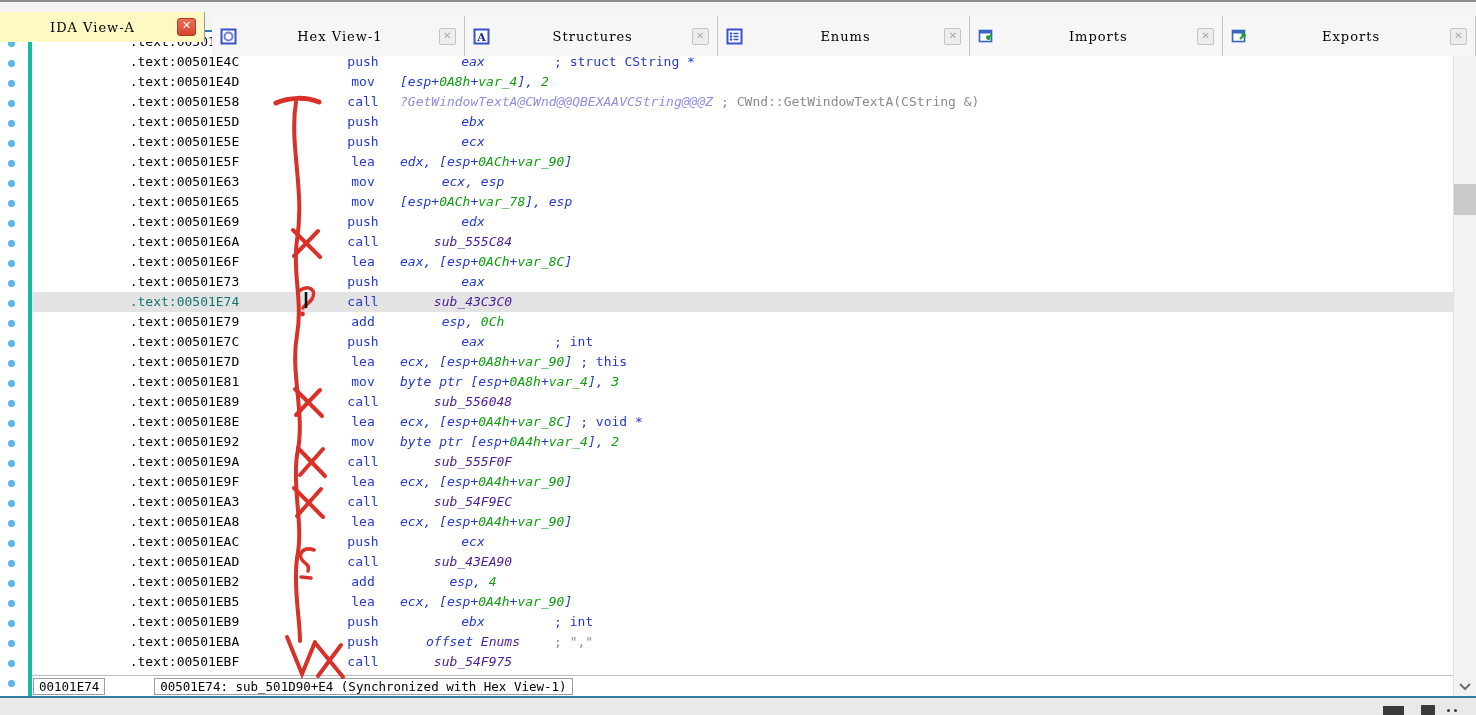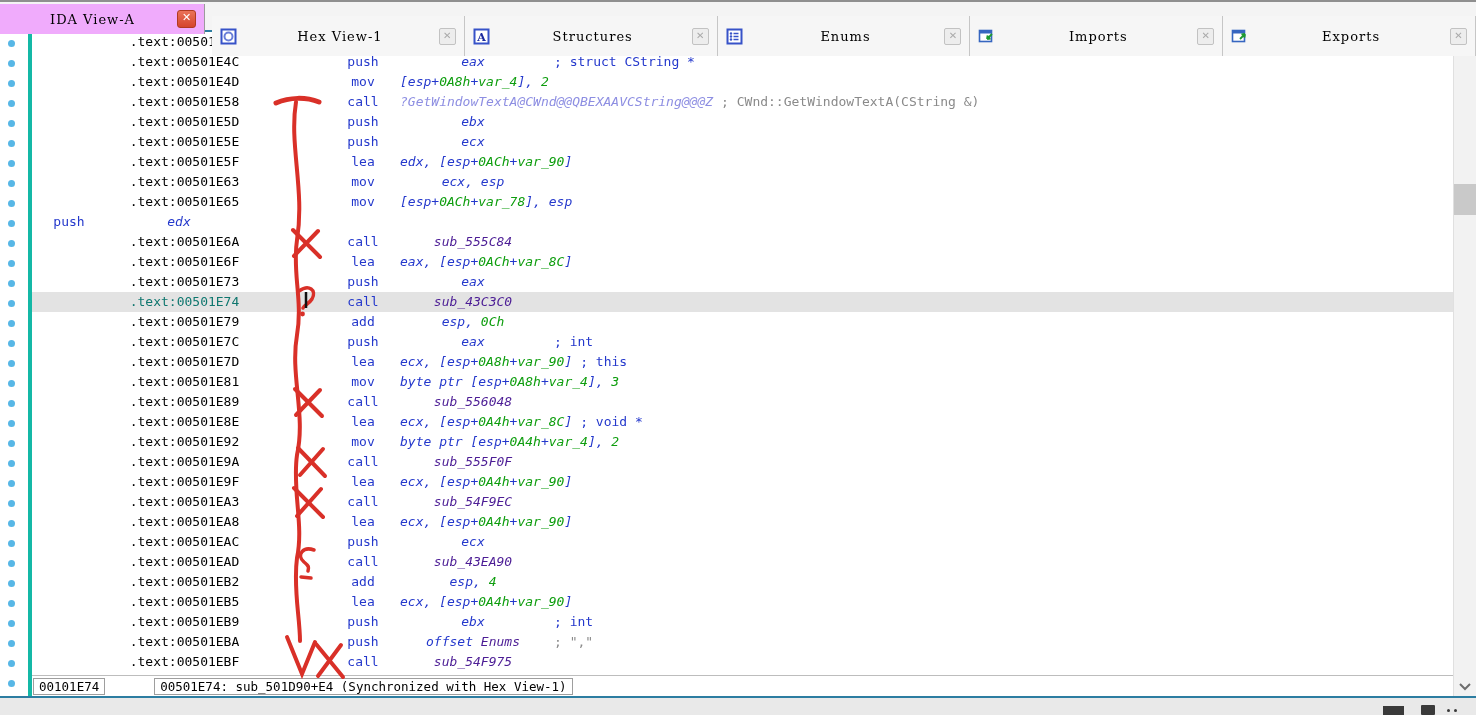--- a/index.html
+++ b/index.html
@@ -10,21 +10,21 @@
   }
   
   .tabbar{height:30px;display:flex;background:#f4f4f4;position:relative;}
   .tabbar .topline{position:absolute;top:0;left:0;right:0;height:2px;background:#8f8f8f;z-index:1;}
   .tab{
     position:relative;display:flex;align-items:center;box-sizing:border-box;
     background:#f6f6f6;border-right:1px solid #c6c6c6;margin-top:16px;height:40px;
     flex:1;padding:0 8px;cursor:default;z-index:2;
   }
   .tab.active{
-    margin-top:4px;height:30px;background:#f0abfc;flex:none;width:205px;
+    margin-top:12px;height:30px;background:#fef9c3;flex:none;width:205px;
     border-right:1px solid #9b9b9b;margin-right:7px;z-index:3;
   }
   .tab .label{
     flex:1;text-align:center;font-family:"DejaVu Serif",serif;font-size:13px;
     letter-spacing:1px;color:#000;white-space:nowrap;overflow:hidden;
   }
   .tab .tabicon{width:17px;height:17px;flex:none;margin-right:4px;}
   .closebox{
     width:15px;height:15px;flex:none;border:1px solid #c2c2c2;border-radius:2px;
     background:#ededed;color:#a9a9a9;font-size:10px;line-height:13px;text-align:center;
@@ -171,21 +171,21 @@
       <div class="code" id="code">
           <div class="row"><span class="addr">.text:00501E46</span><span class="mnem">lea</span><span class="ops"><span class="c-blue">ecx</span><span class="c-blue">,</span><span class="c-blue"> </span><span class="c-blue">[</span><span class="c-blue">ebp</span><span class="c-blue">+</span><span class="c-green">1C8h</span><span class="c-blue">]</span></span><span class="cmt c-blue">; this</span></div>
           <div class="row"><span class="addr">.text:00501E4C</span><span class="mnem">push</span><span class="ops"><span class="c-blue">eax</span></span><span class="cmt c-blue">; struct CString *</span></div>
           <div class="row"><span class="addr">.text:00501E4D</span><span class="mnem">mov</span><span class="ops"><span class="c-blue">[</span><span class="c-blue">esp</span><span class="c-blue">+</span><span class="c-green">0A8h</span><span class="c-blue">+</span><span class="c-green">var_4</span><span class="c-blue">]</span><span class="c-blue">,</span><span class="c-blue"> </span><span class="c-green">2</span></span></div>
           <div class="row"><span class="addr">.text:00501E58</span><span class="mnem">call</span><span class="ops"><span class="c-lav">?GetWindowTextA@CWnd@@QBEXAAVCString@@@Z</span></span><span class="cmt c-gray">; CWnd::GetWindowTextA(CString &amp;)</span></div>
           <div class="row"><span class="addr">.text:00501E5D</span><span class="mnem">push</span><span class="ops"><span class="c-blue">ebx</span></span></div>
           <div class="row"><span class="addr">.text:00501E5E</span><span class="mnem">push</span><span class="ops"><span class="c-blue">ecx</span></span></div>
           <div class="row"><span class="addr">.text:00501E5F</span><span class="mnem">lea</span><span class="ops"><span class="c-blue">edx</span><span class="c-blue">,</span><span class="c-blue"> </span><span class="c-blue">[</span><span class="c-blue">esp</span><span class="c-blue">+</span><span class="c-green">0ACh</span><span class="c-blue">+</span><span class="c-green">var_90</span><span class="c-blue">]</span></span></div>
           <div class="row"><span class="addr">.text:00501E63</span><span class="mnem">mov</span><span class="ops"><span class="c-blue">ecx</span><span class="c-blue">,</span><span class="c-blue"> </span><span class="c-blue">esp</span></span></div>
           <div class="row"><span class="addr">.text:00501E65</span><span class="mnem">mov</span><span class="ops"><span class="c-blue">[</span><span class="c-blue">esp</span><span class="c-blue">+</span><span class="c-green">0ACh</span><span class="c-blue">+</span><span class="c-green">var_78</span><span class="c-blue">]</span><span class="c-blue">,</span><span class="c-blue"> </span><span class="c-blue">esp</span></span></div>
-          <div class="row"><span class="mnem">push</span><span class="ops"><span class="c-blue">edx</span></span></div>
+          <div class="row"><span class="addr">.text:00501E69</span><span class="mnem">push</span><span class="ops"><span class="c-blue">edx</span></span></div>
           <div class="row"><span class="addr">.text:00501E6A</span><span class="mnem">call</span><span class="ops"><span class="c-navy">sub_555C84</span></span></div>
           <div class="row"><span class="addr">.text:00501E6F</span><span class="mnem">lea</span><span class="ops"><span class="c-blue">eax</span><span class="c-blue">,</span><span class="c-blue"> </span><span class="c-blue">[</span><span class="c-blue">esp</span><span class="c-blue">+</span><span class="c-green">0ACh</span><span class="c-blue">+</span><span class="c-green">var_8C</span><span class="c-blue">]</span></span></div>
           <div class="row"><span class="addr">.text:00501E73</span><span class="mnem">push</span><span class="ops"><span class="c-blue">eax</span></span></div>
           <div class="row hl"><span class="addr">.text:00501E74</span><span class="mnem">call</span><span class="ops"><span class="c-navy">sub_43C3C0</span></span></div>
           <div class="row"><span class="addr">.text:00501E79</span><span class="mnem">add</span><span class="ops"><span class="c-blue">esp</span><span class="c-blue">,</span><span class="c-blue"> </span><span class="c-green">0Ch</span></span></div>
           <div class="row"><span class="addr">.text:00501E7C</span><span class="mnem">push</span><span class="ops"><span class="c-blue">eax</span></span><span class="cmt c-blue">; int</span></div>
           <div class="row"><span class="addr">.text:00501E7D</span><span class="mnem">lea</span><span class="ops"><span class="c-blue">ecx</span><span class="c-blue">,</span><span class="c-blue"> </span><span class="c-blue">[</span><span class="c-blue">esp</span><span class="c-blue">+</span><span class="c-green">0A8h</span><span class="c-blue">+</span><span class="c-green">var_90</span><span class="c-blue">]</span></span><span class="cmt c-blue">; this</span></div>
           <div class="row"><span class="addr">.text:00501E81</span><span class="mnem">mov</span><span class="ops"><span class="c-blue">byte</span><span class="c-blue"> </span><span class="c-blue">ptr</span><span class="c-blue"> </span><span class="c-blue">[</span><span class="c-blue">esp</span><span class="c-blue">+</span><span class="c-green">0A8h</span><span class="c-blue">+</span><span class="c-green">var_4</span><span class="c-blue">]</span><span class="c-blue">,</span><span class="c-blue"> </span><span class="c-green">3</span></span></div>
           <div class="row"><span class="addr">.text:00501E89</span><span class="mnem">call</span><span class="ops"><span class="c-navy">sub_556048</span></span></div>
           <div class="row"><span class="addr">.text:00501E8E</span><span class="mnem">lea</span><span class="ops"><span class="c-blue">ecx</span><span class="c-blue">,</span><span class="c-blue"> </span><span class="c-blue">[</span><span class="c-blue">esp</span><span class="c-blue">+</span><span class="c-green">0A4h</span><span class="c-blue">+</span><span class="c-green">var_8C</span><span class="c-blue">]</span></span><span class="cmt c-blue">; void *</span></div>

